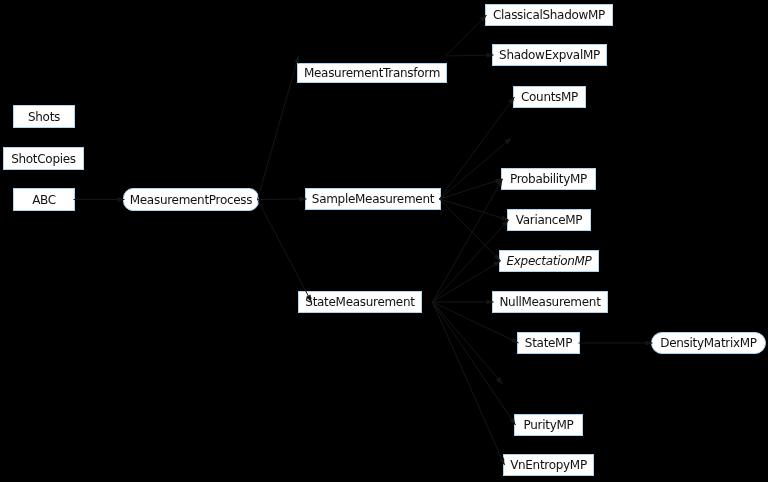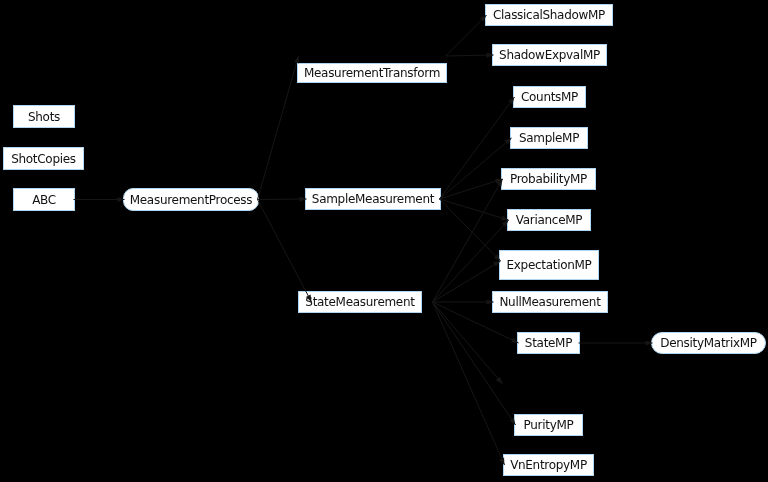--- a/index.html
+++ b/index.html
@@ -129,22 +129,21 @@
 <div class="node" style="left: 13px; top: 105px; width: 62px; height: 23px; background: rgb(255, 255, 255); border-color: rgb(174, 214, 242); color: rgb(17, 17, 17);">Shots</div>
     <div class="node" style="left: 3px; top: 147px; width: 81px; height: 23px; background: rgb(255, 255, 255); border-color: rgb(174, 214, 242); color: rgb(17, 17, 17);">ShotCopies</div>
     <div class="node" style="left: 13px; top: 188px; width: 62px; height: 23px; background: rgb(255, 255, 255); border-color: rgb(174, 214, 242); color: rgb(17, 17, 17);">ABC</div>
     <div class="node" style="left: 123px; top: 188px; width: 136px; height: 23px; background: rgb(255, 255, 255); border-color: rgb(174, 214, 242); color: rgb(17, 17, 17); border-radius: 10px;">MeasurementProcess</div>
     <div class="node" style="left: 297px; top: 35px; width: 150px; height: 20px; background: rgb(255, 255, 255); border-color: rgb(174, 214, 242); color: rgb(17, 17, 17); margin-top: 28px;">MeasurementTransform</div>
     <div class="node" style="left: 305px; top: 188px; width: 136px; height: 22px; background: rgb(255, 255, 255); border-color: rgb(174, 214, 242); color: rgb(17, 17, 17);">SampleMeasurement</div>
     <div class="node" style="left: 298px; top: 291px; width: 124px; height: 22px; background: rgb(255, 255, 255); border-color: rgb(174, 214, 242); color: rgb(17, 17, 17);">StateMeasurement</div>
     <div class="node" style="left: 485px; top: 4px; width: 128px; height: 22px; background: rgb(255, 255, 255); border-color: rgb(174, 214, 242); color: rgb(17, 17, 17);">ClassicalShadowMP</div>
     <div class="node" style="left: 492px; top: 44px; width: 115px; height: 22px; background: rgb(255, 255, 255); border-color: rgb(174, 214, 242); color: rgb(17, 17, 17);">ShadowExpvalMP</div>
     <div class="node" style="left: 513px; top: 86px; width: 73px; height: 22px; background: rgb(255, 255, 255); border-color: rgb(174, 214, 242); color: rgb(17, 17, 17);">CountsMP</div>
-    <div class="node" style="left: 510px; top: 127px; width: 78px; height: 22px; background: rgb(255, 255, 255); border-color: rgb(174, 214, 242); color: rgb(17, 17, 17);">SampleMP</div>
     <div class="node" style="left: 501px; top: 168px; width: 95px; height: 22px; background: rgb(255, 255, 255); border-color: rgb(174, 214, 242); color: rgb(17, 17, 17);">ProbabilityMP</div>
     <div class="node" style="left: 507px; top: 209px; width: 84px; height: 22px; background: rgb(255, 255, 255); border-color: rgb(174, 214, 242); color: rgb(17, 17, 17);">VarianceMP</div>
-    <div class="node" style="left: 499px; top: 250px; width: 100px; height: 30px; background: rgb(255, 255, 255); border-color: rgb(174, 214, 242); color: rgb(17, 17, 17);">ExpectationMP</div>
+    <div class="node" style="left: 499px; top: 250px; width: 100px; height: 22px; background: rgb(255, 255, 255); border-color: rgb(174, 214, 242); color: rgb(17, 17, 17); font-style: italic;">ExpectationMP</div>
     <div class="node" style="left: 492px; top: 291px; width: 116px; height: 22px; background: rgb(255, 255, 255); border-color: rgb(174, 214, 242); color: rgb(17, 17, 17);">NullMeasurement</div>
     <div class="node" style="left: 517px; top: 332px; width: 63px; height: 22px; background: rgb(255, 255, 255); border-color: rgb(174, 214, 242); color: rgb(17, 17, 17);">StateMP</div>
     <div class="node" style="left: 651px; top: 332px; width: 115px; height: 22px; background: rgb(255, 255, 255); border-color: rgb(174, 214, 242); color: rgb(17, 17, 17); border-radius: 11px;">DensityMatrixMP</div>
     <div class="node" style="left: 514px; top: 414px; width: 69px; height: 22px; background: rgb(255, 255, 255); border-color: rgb(174, 214, 242); color: rgb(17, 17, 17);">PurityMP</div>
     <div class="node" style="left: 503px; top: 454px; width: 91px; height: 22px; background: rgb(255, 255, 255); border-color: rgb(174, 214, 242); color: rgb(17, 17, 17);">VnEntropyMP</div>
   </div>
 
 </body></html>

